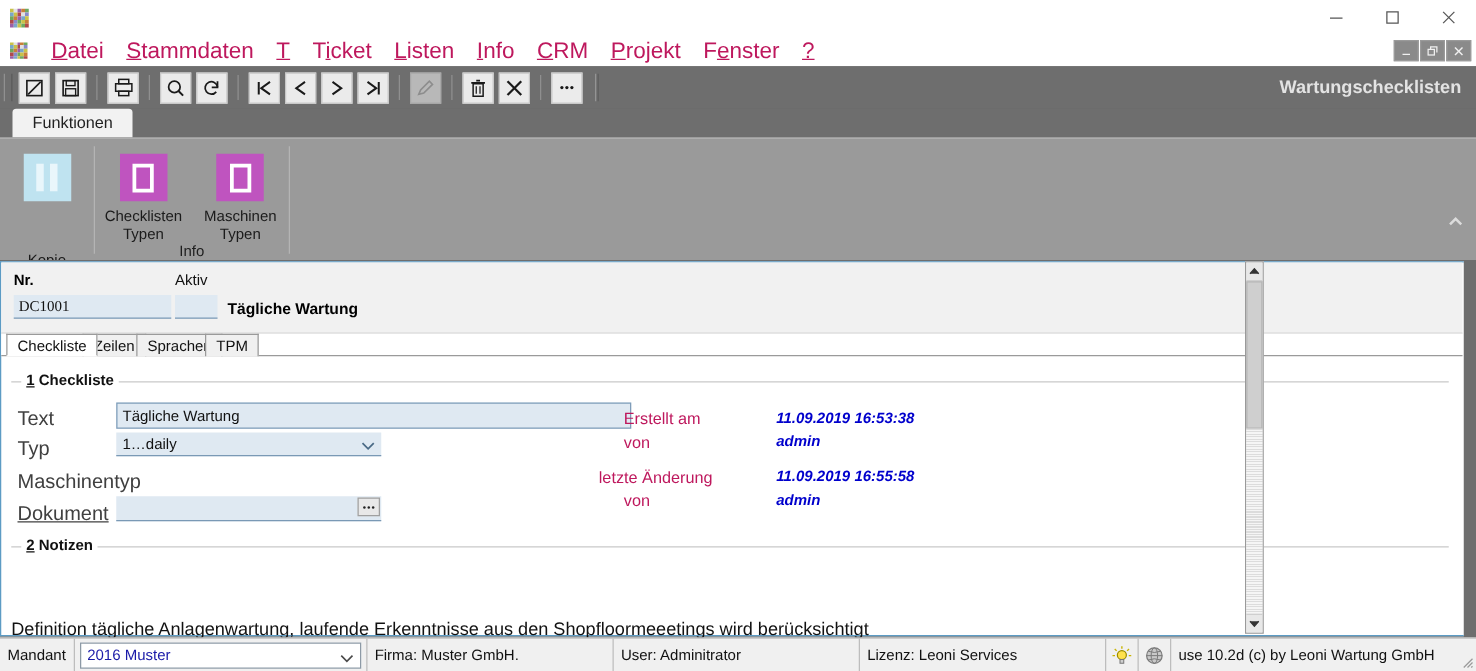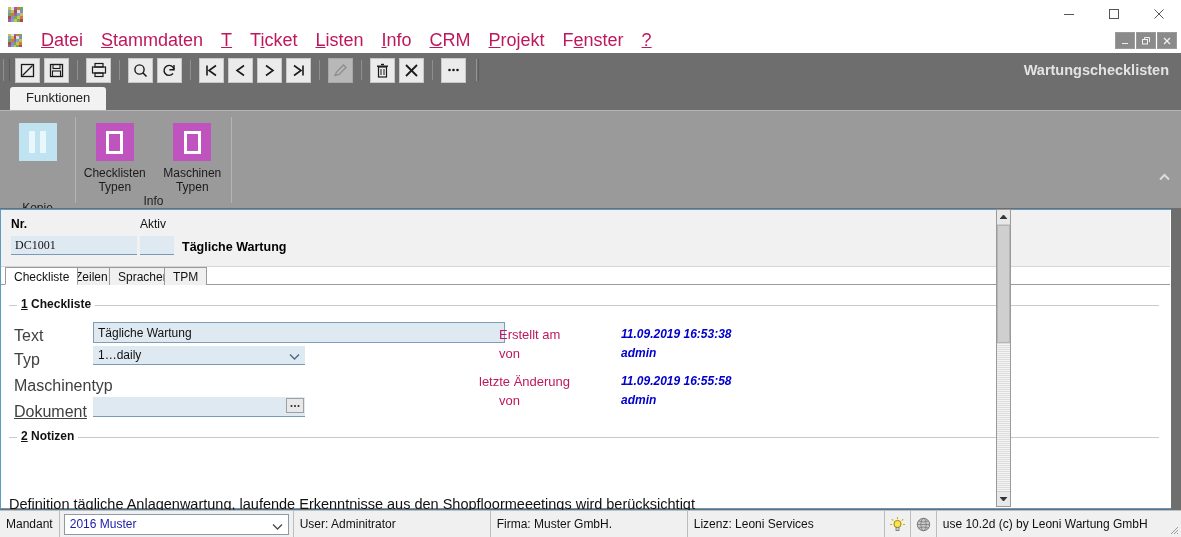--- a/index.html
+++ b/index.html
@@ -610,24 +610,24 @@
       <div class="sb-combo">
         <span>2016 Muster</span>
         <span class="carr">
           <svg width="11" height="8" viewBox="0 0 11 8">
               <polyline points="1,1.5 5.5,6 10,1.5" fill="none" stroke="#4a4a4a" stroke-width="1.3"></polyline>
             </svg>
         </span>
       </div>
     </div>
     <div class="scell" style="width:197px;">
+      <span>Firma: Muster GmbH.</span>
+    </div>
+    <div class="scell" style="width:197px;">
       <span>User: Adminitrator</span>
-    </div>
-    <div class="scell" style="width:197px;">
-      <span>Firma: Muster GmbH.</span>
     </div>
     <div class="scell" style="width:197px;">
       <span>Lizenz: Leoni Services</span>
     </div>
     <div class="sicon">
       <svg width="17" height="17" viewBox="0 0 17 17">
         <g stroke="#c8b400" stroke-width="1.1">
           <line x1="8.5" y1="1" x2="8.5" y2="3"></line>
             <line x1="2.8" y1="3.2" x2="4.3" y2="4.7"></line>
           <line x1="14.2" y1="3.2" x2="12.7" y2="4.7"></line>

